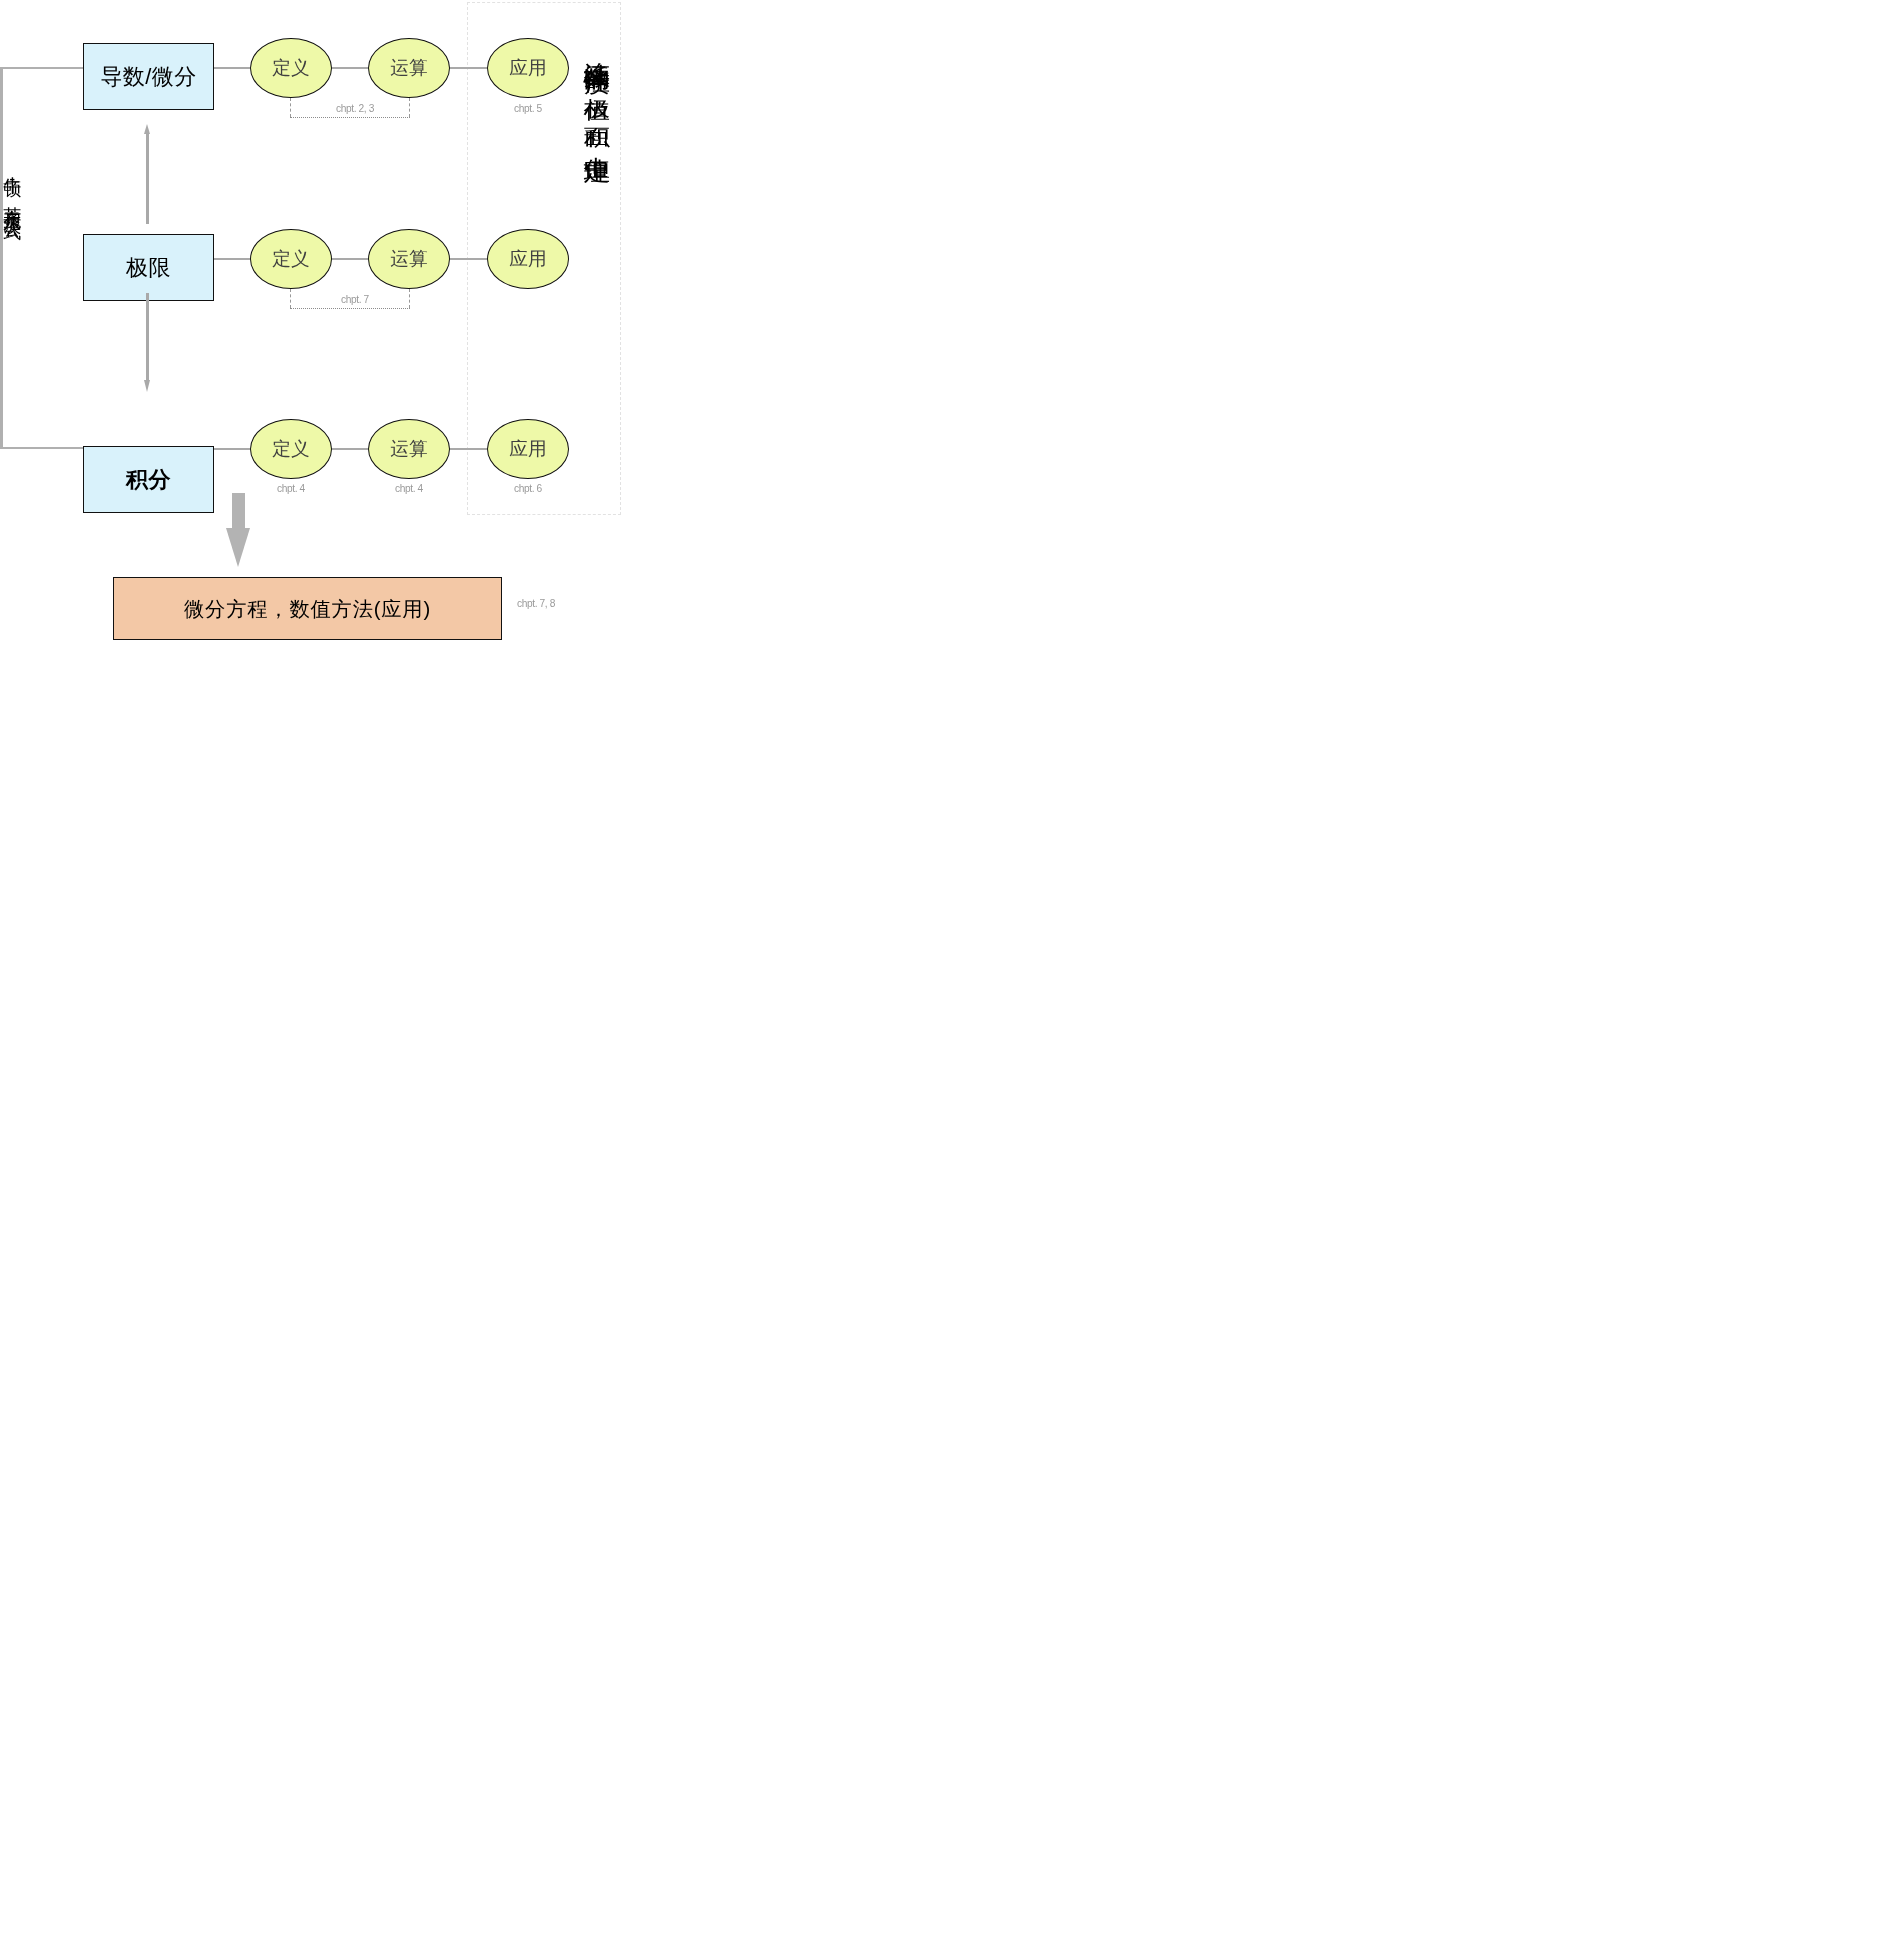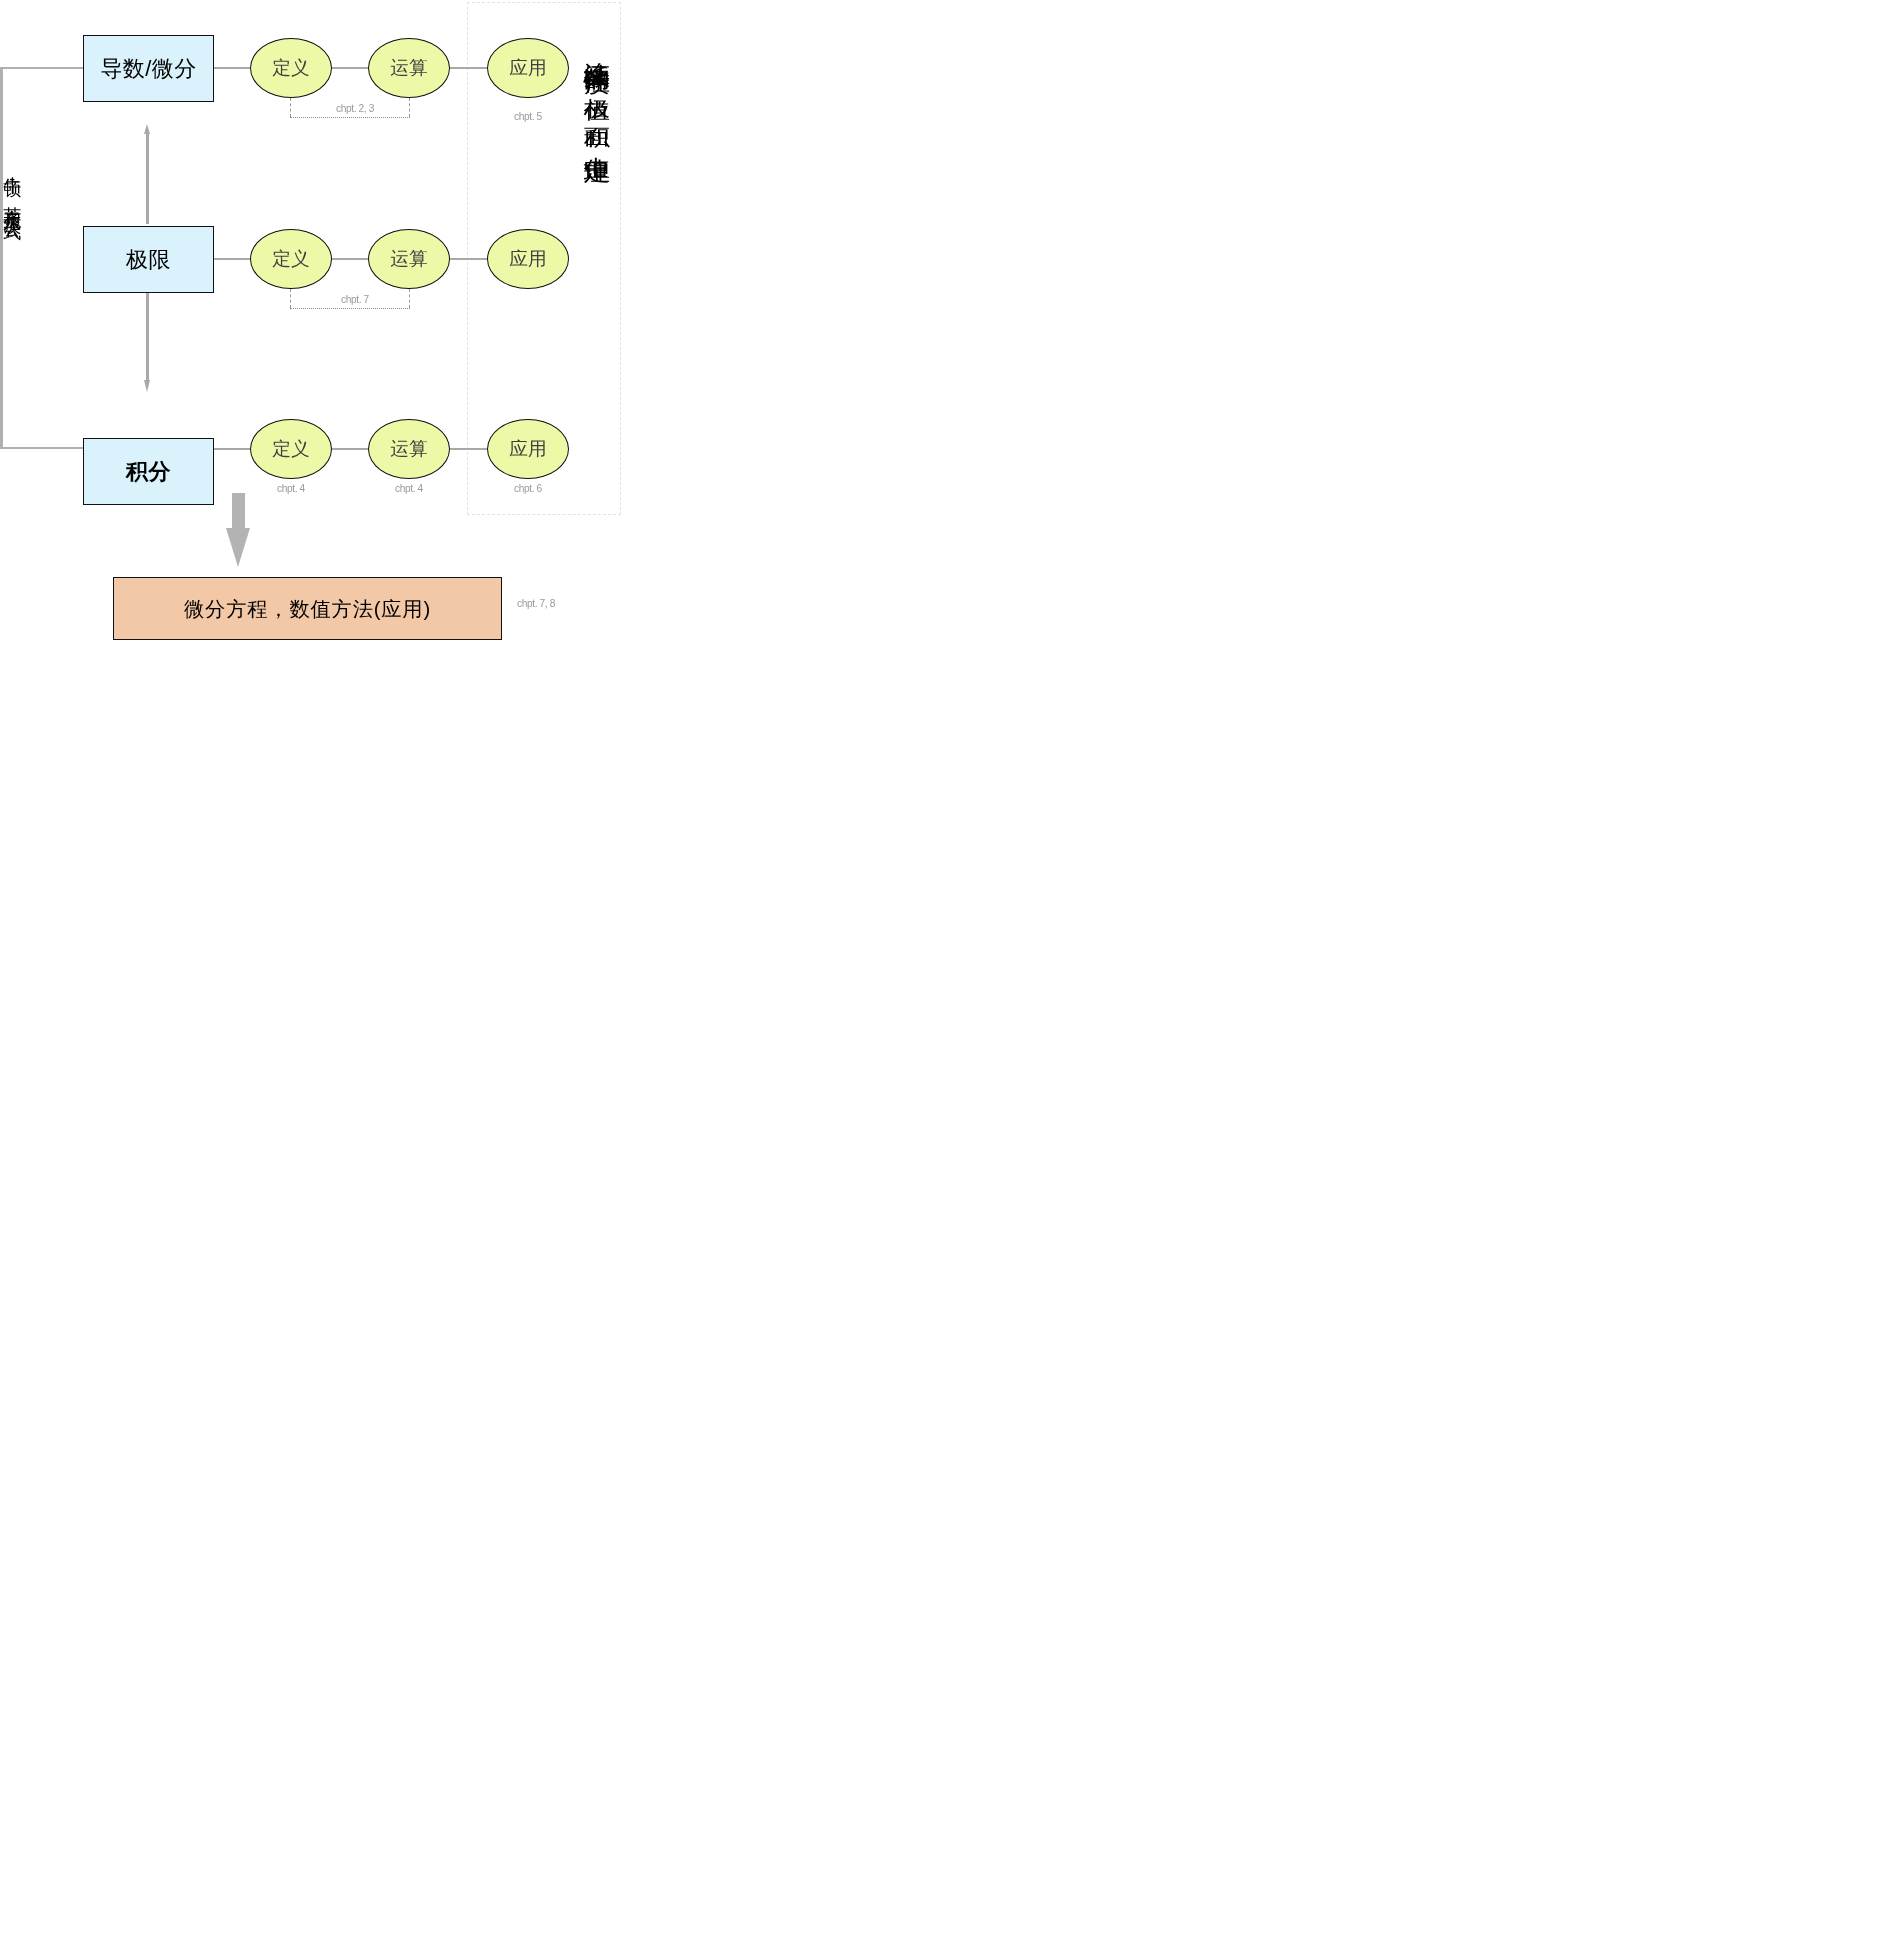--- a/index.html
+++ b/index.html
@@ -19,21 +19,21 @@
   .nl-v{left:0;top:67px;width:2.8px;height:381px;background:#b0b0b0;}
   .nl-h{left:0;width:83px;height:2.4px;background:#b0b0b0;}
   .nl-h.top{top:67px;}
   .nl-h.bot{top:447px;}
 
   
   .cbox{
     left:83px;width:131px;height:67px;background:#d9f2fb;
     border:1.6px solid #111111;box-sizing:border-box;
     display:flex;align-items:center;justify-content:center;
-    font-size:22px;color:#000;letter-spacing:0.4px;white-space:nowrap;
+    font-size:22px;color:#000;letter-spacing:0.4px;white-space:nowrap;margin-top:8px;
   }
   
   .ell{
     width:82px;height:60px;background:#eef9a8;
     border:1.6px solid #111111;border-radius:50%;box-sizing:border-box;
     display:flex;align-items:center;justify-content:center;
     font-size:18.7px;color:#404040;white-space:nowrap;
   }
   
   .conn{height:2px;background:#a9a9a9;}
@@ -95,21 +95,21 @@
   <div class="abs conn" style="left:214px;top:67px;width:36px;"></div>
   <div class="abs ell" style="left:250px;top:38px;">定义</div>
   <div class="abs conn" style="left:332px;top:67px;width:36px;"></div>
   <div class="abs ell" style="left:368px;top:38px;">运算</div>
   <div class="abs conn" style="left:450px;top:67px;width:37px;"></div>
   <div class="abs ell" style="left:487px;top:38px;">应用</div>
   <div class="abs br-v" style="left:290px;top:98px;"></div>
   <div class="abs br-v" style="left:409px;top:98px;"></div>
   <div class="abs br-h" style="left:290px;top:117px;"></div>
   <div class="abs chpt" style="left:355px;top:108px;">chpt. 2, 3</div>
-  <div class="abs chpt" style="left:528px;top:116px;">chpt. 5</div>
+  <div class="abs chpt" style="left:528px;top:108px;">chpt. 5</div>
 
   <div class="abs tri up" style="left:144px;top:124px;"></div>
   <div class="abs sh" style="left:146px;top:134px;height:90px;"></div>
 
   <div class="abs cbox" style="top:226px;">极限</div>
   <div class="abs conn" style="left:214px;top:258px;width:36px;"></div>
   <div class="abs ell" style="left:250px;top:229px;">定义</div>
   <div class="abs conn" style="left:332px;top:258px;width:36px;"></div>
   <div class="abs ell" style="left:368px;top:229px;">运算</div>
   <div class="abs conn" style="left:450px;top:258px;width:37px;"></div>

